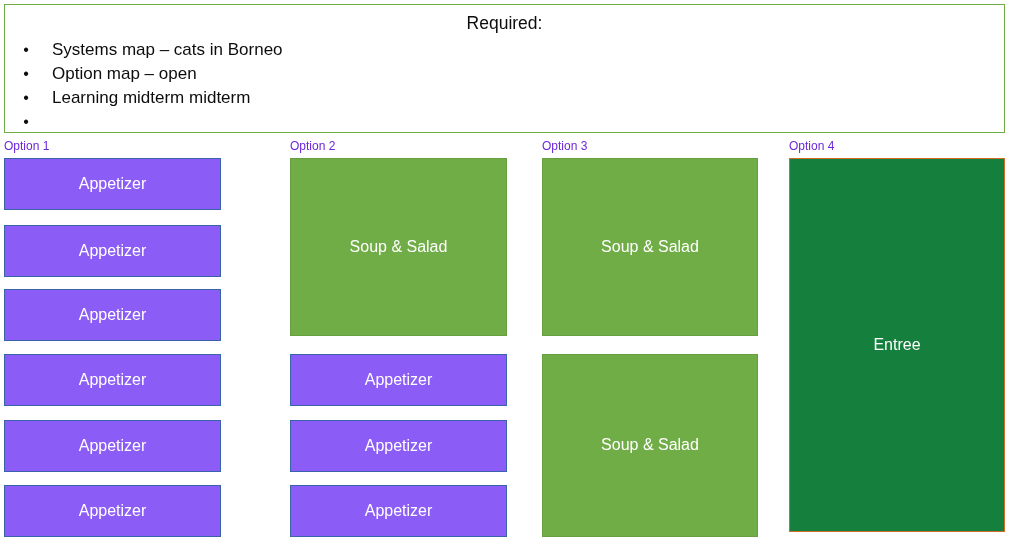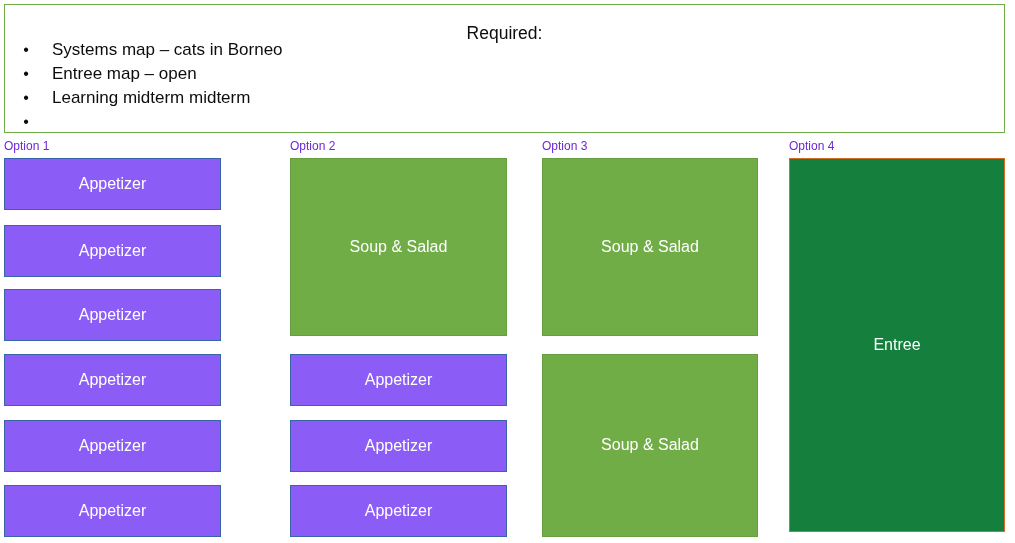--- a/index.html
+++ b/index.html
@@ -32,21 +32,20 @@
   }
   .required-title {
     position: absolute;
     left: 0;
     right: 0;
     top: 9px;
     text-align: center;
     font-size: 17.5px;
     color: #0d0d0d;
     line-height: 1.1;
-    margin-top: 10px;
   }
   .required-list {
     position: absolute;
     left: 12px;
     top: 33px;
     margin: 0;
     padding: 0;
     list-style: none;
   }
   .required-list li {
@@ -115,21 +114,21 @@
 </style>
 </head>
 <body>
 
 <div id="canvas">
 
   <div class="required-box">
     <div class="required-title">Required:</div>
     <ul class="required-list">
         <li><span class="bullet-dot">•</span><span>Systems map – cats in Borneo</span></li>
-        <li><span class="bullet-dot">•</span><span>Entree map – open</span></li>
+        <li><span class="bullet-dot">•</span><span>Option map – open</span></li>
         <li><span class="bullet-dot">•</span><span>Learning midterm midterm</span></li>
         <li><span class="bullet-dot">•</span></li>
       </ul>
   </div>
 
   <div id="columns-root">
       <div class="option-col" style="left: 4px; width: 217px;">
         <div class="option-label">Option 1</div>
         <div class="stack" style="width: 217px;">
           <div class="box blue" style="top: 0px; left: 0px; width: 217px; height: 52px;">

